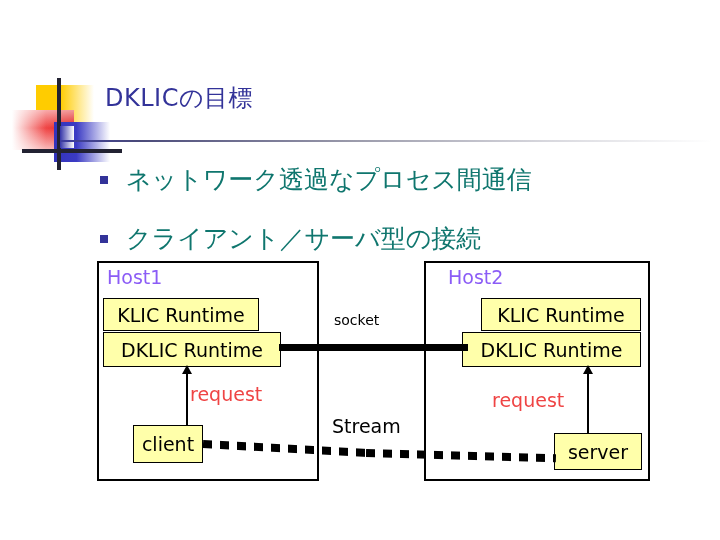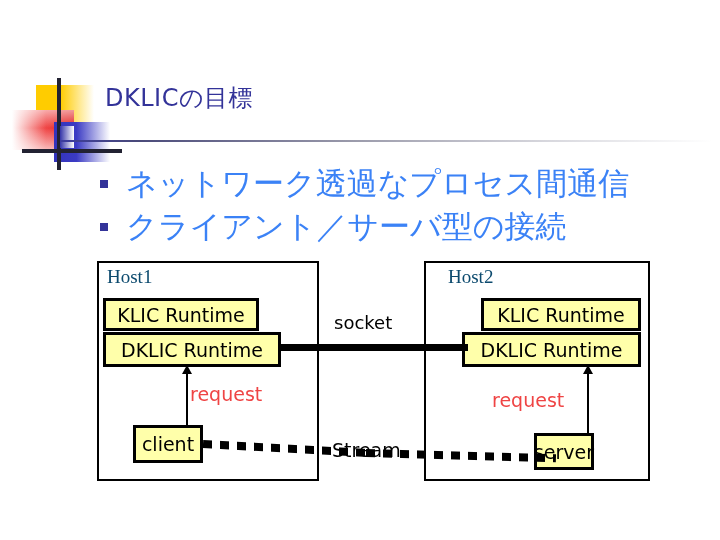--- a/index.html
+++ b/index.html
@@ -76,79 +76,78 @@
     display: flex;
     align-items: center;
   }
   .bullet-mark {
     width: 8px; height: 8px;
     background: #333399;
     margin-right: 18px;
     flex: 0 0 auto;
   }
   .bullet-text {
-    font-size: 31px;
-    color: #3b82f6;
+    font-size: 25px;
+    color: #0f766e;
     white-space: nowrap;
   }
   #bullet-row-0 { top: 163px; }
-  #bullet-row-1 { top: 206px; }
+  #bullet-row-1 { top: 222px; }
 
   
   #diagram { position: absolute; left: 0; top: 0; width: 720px; height: 540px; }
 
   .host-box {
     position: absolute;
     border: 2px solid #000000;
     background: transparent;
     box-sizing: border-box;
   }
   #host-box-1 { left: 97px; top: 261px; width: 222px; height: 220px; }
   #host-box-2 { left: 424px; top: 261px; width: 226px; height: 220px; }
 
   .host-label {
     position: absolute;
     font-size: 19px;
-    color: #0c4a6e;
-    white-space: nowrap;
-    font-family: Liberation Serif, serif;
+    color: #8b5cf6;
+    white-space: nowrap;
   }
   #host-label-1 { left: 107px; top: 266px; }
   #host-label-2 { left: 448px; top: 266px; }
 
   .yellow-box {
     position: absolute;
     background: #ffffaa;
-    border: 3px solid #000000;
+    border: 1px solid #000000;
     box-sizing: border-box;
     display: flex;
     align-items: center;
     justify-content: center;
     font-size: 19px;
     color: #000000;
     white-space: nowrap;
   }
   #klic-1  { left: 103px; top: 298px; width: 156px; height: 33px; }
   #dklic-1 { left: 103px; top: 332px; width: 178px; height: 35px; }
   #klic-2  { left: 481px; top: 298px; width: 160px; height: 33px; }
   #dklic-2 { left: 462px; top: 332px; width: 179px; height: 35px; }
   #client-box { left: 133px; top: 425px; width: 70px; height: 38px; text-align: center; }
-  #server-box { left: 534px; top: 433px; width: 60px; height: 37px; }
+  #server-box { left: 554px; top: 433px; width: 88px; height: 37px; }
 
   
   #socket-line {
     position: absolute;
     left: 279px; top: 344px;
     width: 189px; height: 7px;
     background: #000000;
   }
   #socket-label {
     position: absolute;
     left: 334px; top: 312px;
-    font-size: 18px;
+    font-size: 14px;
     color: #000000;
     white-space: nowrap;
   }
 
   
   .req-line {
     position: absolute;
     width: 2px;
     background: #000000;
   }
@@ -173,21 +172,20 @@
   #req-label-1 { left: 190px; top: 383px; }
   #req-label-2 { left: 492px; top: 389px; }
 
   
   #stream-label {
     position: absolute;
     left: 332px; top: 415px;
     font-size: 19px;
     color: #000000;
     white-space: nowrap;
-    margin-top: 24px;
   }
   .stream-seg {
     position: absolute;
     height: 8px;
     background-image: repeating-linear-gradient(to right, #000 0px, #000 9px, rgba(0,0,0,0) 9px, rgba(0,0,0,0) 17px);
     transform-origin: left center;
   }
   #stream-seg-a { left: 203px; top: 440px; width: 165px; transform: rotate(3.1deg); }
   #stream-seg-b { left: 366px; top: 449px; width: 190px; transform: rotate(1.6deg); }
 </style>

